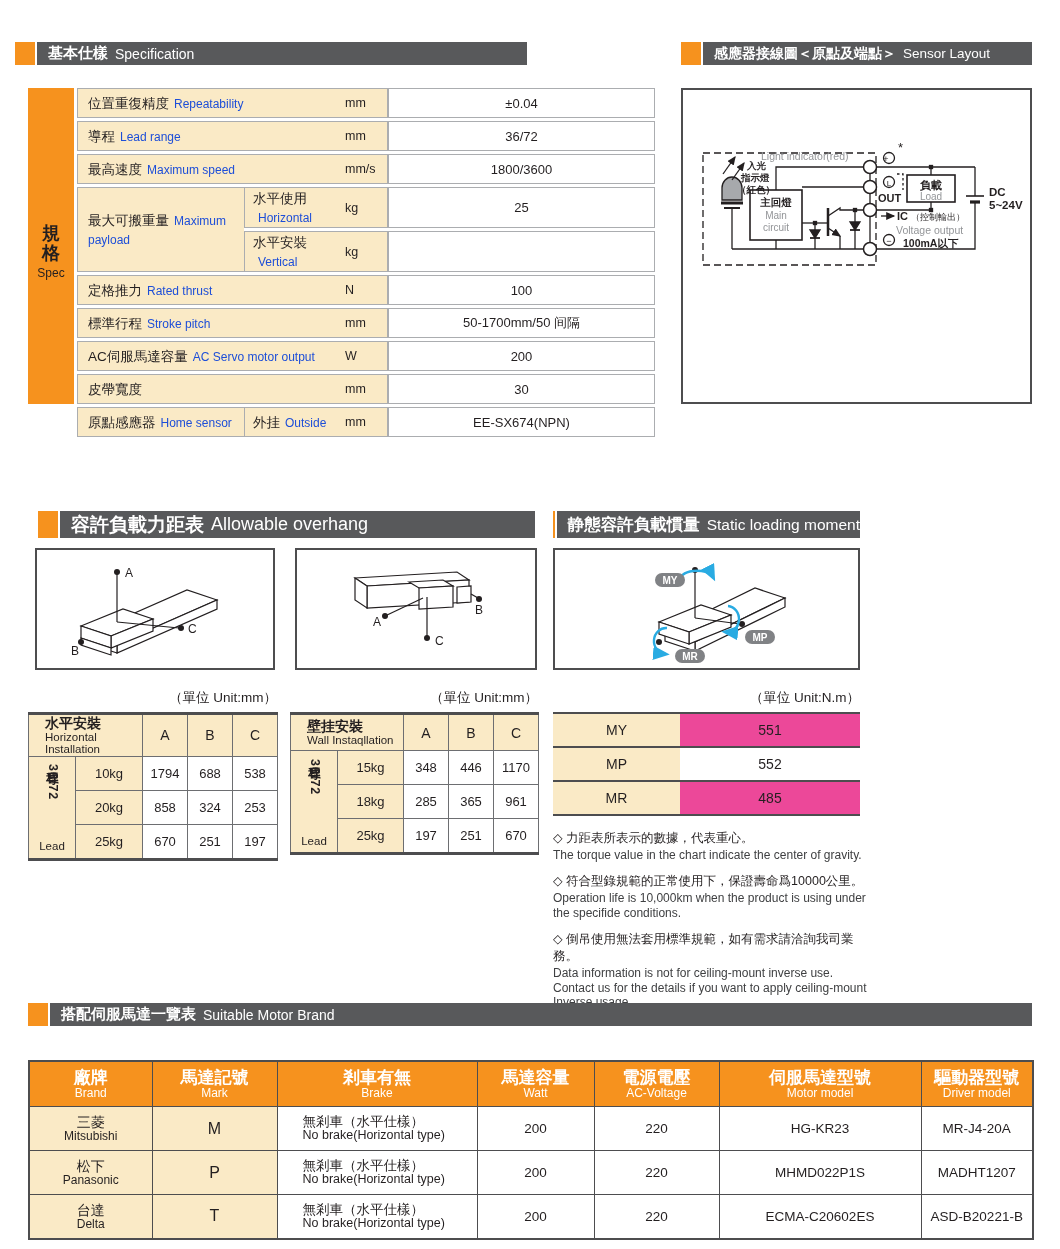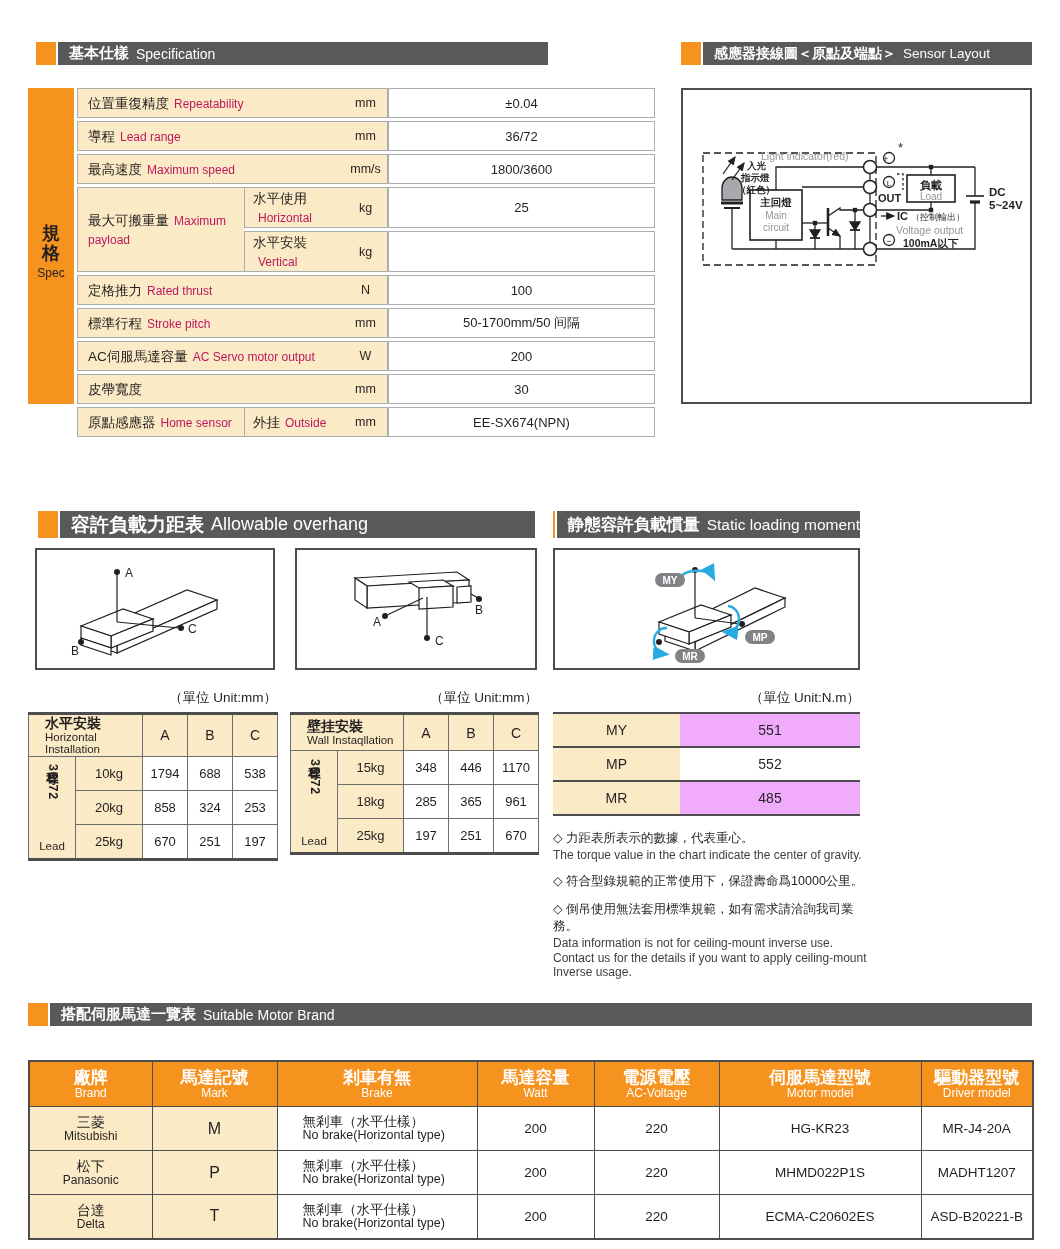--- a/index.html
+++ b/index.html
@@ -23,23 +23,23 @@
   .spec-side { position:absolute; left:0; top:0; width:46px; height:316px; background:#F6921E;
                display:flex; flex-direction:column; align-items:center; justify-content:center; }
   .spec-side .v { font-size:18px; font-weight:bold; line-height:1.1; text-align:center; width:1.2em;margin-top:12px; }
   .spec-side .e { font-size:12px; margin-top:2px; }
   .spec-table { position:absolute; left:49px; top:-3px; width:578px; height:316px;
                 border-collapse:separate; border-spacing:0 3px; table-layout:fixed; }
   .spec-table td { height:26px; vertical-align:middle; }
   .spec-table .lab { background:#FAEAC6; border:1px solid #ABADB0; border-right:none; padding-left:10px; }
   .spec-table .sub { background:#FAEAC6; border:1px solid #ABADB0; border-right:none; padding-left:8px; }
   .spec-table .unit { background:#FAEAC6; border:1px solid #ABADB0; border-left:none;
-                      text-align:center; font-size:12.5px; }
+                      font-size:12.5px; }
   .spec-table .val { background:#fff; border:1px solid #ABADB0; text-align:center; font-size:13px; }
-  .spec-table .lzh { font-size:13.5px; } .spec-table .len { font-size:12px; margin-left:5px; color:#be185d; }
+  .spec-table .lzh { font-size:13.5px; } .spec-table .len { font-size:12px; margin-left:5px; color:#1d4ed8; }
 
   .note { position:absolute; line-height:1.2; }
   .note .nzh { font-size:12.5px; color:#231F20; }
   .note .nen { font-size:12px; color:#3F4042; }
 
   .dbox { position:absolute; border:2px solid #4D4D4F; background:#fff; }
 
   .unitlab { position:absolute; text-align:right; font-size:13.5px; color:#231F20; }
 
   
@@ -54,21 +54,21 @@
   .ovt .leadin { display:flex; flex-direction:column; align-items:center; justify-content:space-between; height:90px; }
   .ovt .vt { writing-mode:vertical-rl; text-orientation:mixed; font-size:12.5px; font-weight:bold; letter-spacing:1px; }
   .ovt .ld { font-size:11.5px; }
   .ovt .wt { background:#FAEAC6; font-size:13px; height:31px; }
   .ovt .num { background:#fff; font-size:13px; }
 
   
   .mot { position:absolute; border-collapse:collapse; table-layout:fixed; border-bottom:2px solid #4D4D4F; }
   .mot td { height:30px; border-top:2px solid #4D4D4F; text-align:center; vertical-align:middle; font-size:14px; }
   .mot .mlab { background:#FAEAC6; }
-  .mot .g { background:#f0abfc; }
+  .mot .g { background:#ec4899; }
   .mot .w { background:#fff; }
 
   .mnotes { position:absolute;margin-top:8px; }
   .mnote { margin-bottom:11px; }
   .mnote .nzh { font-size:12.5px; color:#231F20; margin-bottom:1px; }
   .mnote .nen { font-size:12px; color:#3F4042; line-height:1.2; }
 
   
   .mtr { position:absolute; border-collapse:collapse; table-layout:fixed; }
   .mtr td { border:1px solid #4D4D4F; text-align:center; vertical-align:middle; }
@@ -84,21 +84,21 @@
   .mtr .brake { text-align:left; padding-left:25px; background:#fff; }
   .mtr .plain { background:#fff; font-size:13.5px; }
 
   svg text { font-family:"Liberation Sans","DejaVu Sans",sans-serif; }
 </style>
 </head>
 <body>
 
 <div class="page">
 
-  <div class="secbar fs15" style="left:36px;top:42px;width:512px;height:23px">
+  <div class="secbar fs15" style="left:15px;top:42px;width:512px;height:23px">
     <div class="sq"></div>
     <div class="bar">
       <span class="zh">基本仕樣</span>
       <span class="en">Specification</span>
     </div>
   </div>
 
   <div class="secbar fs14" style="left:681px;top:42px;width:351px;height:23px">
     <div class="sq"></div>
     <div class="bar">
@@ -469,20 +469,21 @@
   </tbody>
     </table>
 
   <div class="mnotes" style="left:553px;top:822px;width:318px">
     <div class="mnote">
       <div class="nzh">◇ 力距表所表示的數據，代表重心。</div>
       <div class="nen">The torque value in the chart indicate the center of gravity.</div>
     </div>
     <div class="mnote">
       <div class="nzh">◇ 符合型錄規範的正常使用下，保證壽命爲10000公里。</div>
+      <div class="nen">Operation life is 10,000km when the product is using under the specifide conditions.</div>
     </div>
     <div class="mnote">
       <div class="nzh">◇ 倒吊使用無法套用標準規範，如有需求請洽詢我司業務。</div>
       <div class="nen">Data information is not for ceiling-mount inverse use. Contact us for the details if you want to apply ceiling-mount Inverse usage.</div>
     </div>
   </div>
 
   <div class="secbar fs15" style="left:28px;top:1003px;width:1004px;height:23px">
     <div class="sq"></div>
     <div class="bar">

